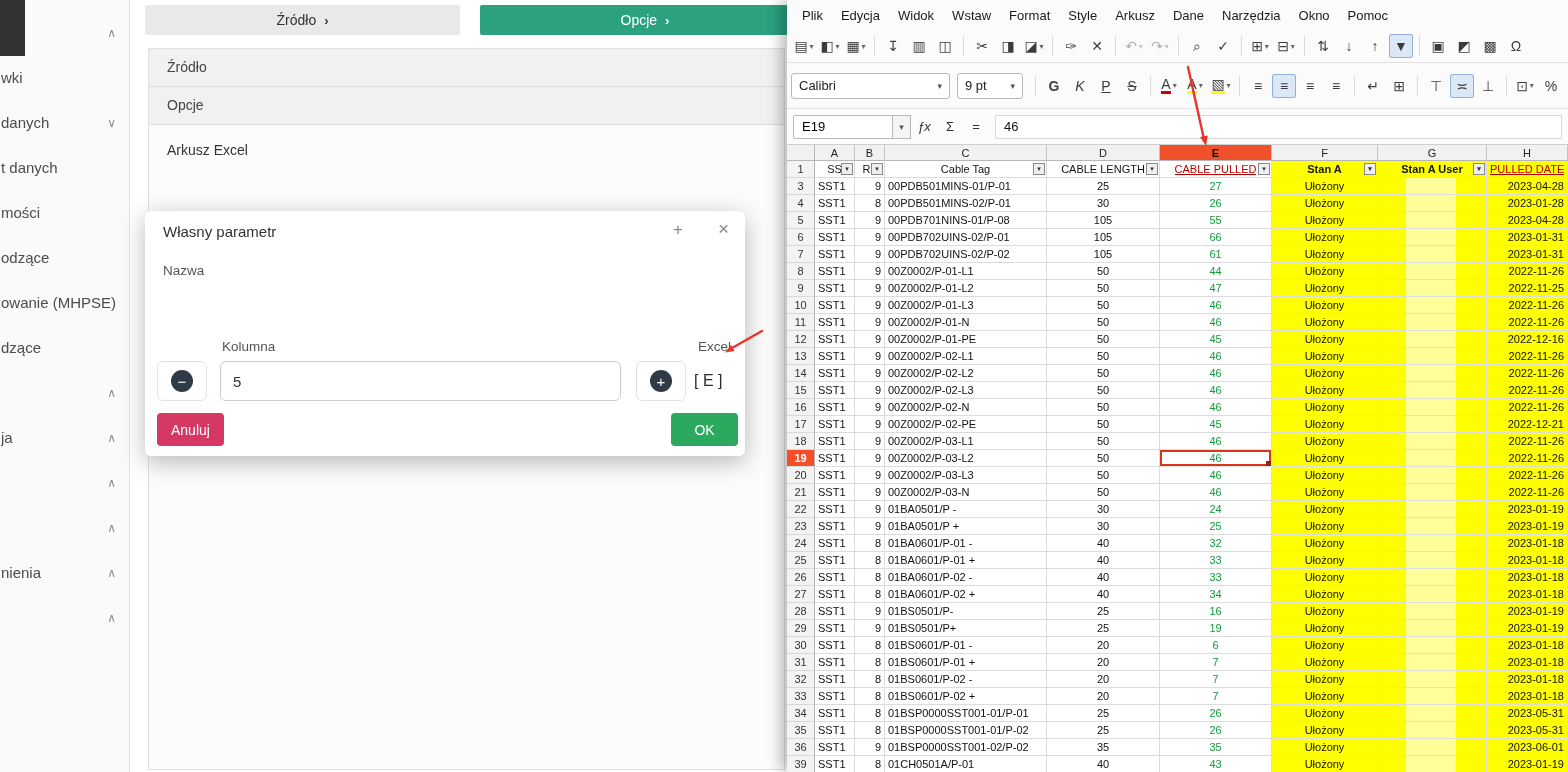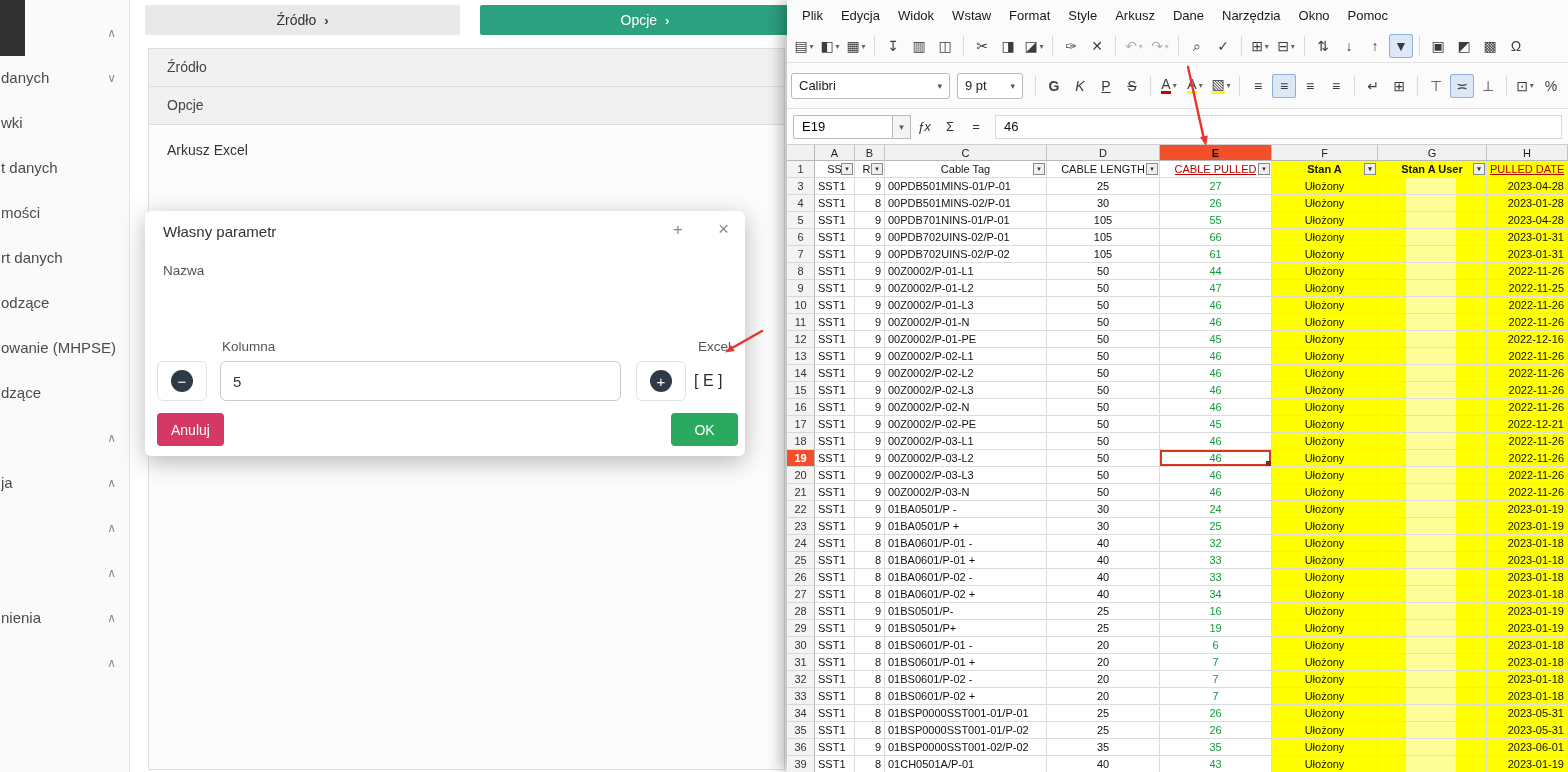--- a/index.html
+++ b/index.html
@@ -106,37 +106,33 @@
 <body>
 
 <div class="webapp">
   <div class="sidebar">
     <div id="sidebar-list">
         <div class="sb-item">
           <span class="sb-label"></span>
           <span class="sb-chev">∧</span>
         </div>
         <div class="sb-item">
+          <span class="sb-label">wki</span>
+          <span class="sb-chev"></span>
+        </div>
+        <div class="sb-item">
           <span class="sb-label">danych</span>
           <span class="sb-chev">∨</span>
         </div>
         <div class="sb-item">
-          <span class="sb-label">wki</span>
-          <span class="sb-chev"></span>
-        </div>
-        <div class="sb-item">
           <span class="sb-label">t danych</span>
           <span class="sb-chev"></span>
         </div>
         <div class="sb-item">
           <span class="sb-label">mości</span>
-          <span class="sb-chev"></span>
-        </div>
-        <div class="sb-item">
-          <span class="sb-label">rt danych</span>
           <span class="sb-chev"></span>
         </div>
         <div class="sb-item">
           <span class="sb-label">odzące</span>
           <span class="sb-chev"></span>
         </div>
         <div class="sb-item">
           <span class="sb-label">owanie (MHPSE)</span>
           <span class="sb-chev"></span>
         </div>
@@ -471,21 +467,21 @@
           <div class="cell c-d">30</div>
           <div class="cell c-e">26</div>
           <div class="cell c-f">Ułożony</div>
           <div class="cell c-g"></div>
           <div class="cell c-h">2023-01-28</div>
         </div>
         <div class="srow">
           <div class="row-head">5</div>
           <div class="cell c-a">SST1</div>
           <div class="cell c-b">9</div>
-          <div class="cell c-c">00PDB701NINS-01/P-01</div>
+          <div class="cell c-c">00PDB701NINS-01/P-08</div>
           <div class="cell c-d">105</div>
           <div class="cell c-e">55</div>
           <div class="cell c-f">Ułożony</div>
           <div class="cell c-g"></div>
           <div class="cell c-h">2023-04-28</div>
         </div>
         <div class="srow">
           <div class="row-head">6</div>
           <div class="cell c-a">SST1</div>
           <div class="cell c-b">9</div>

